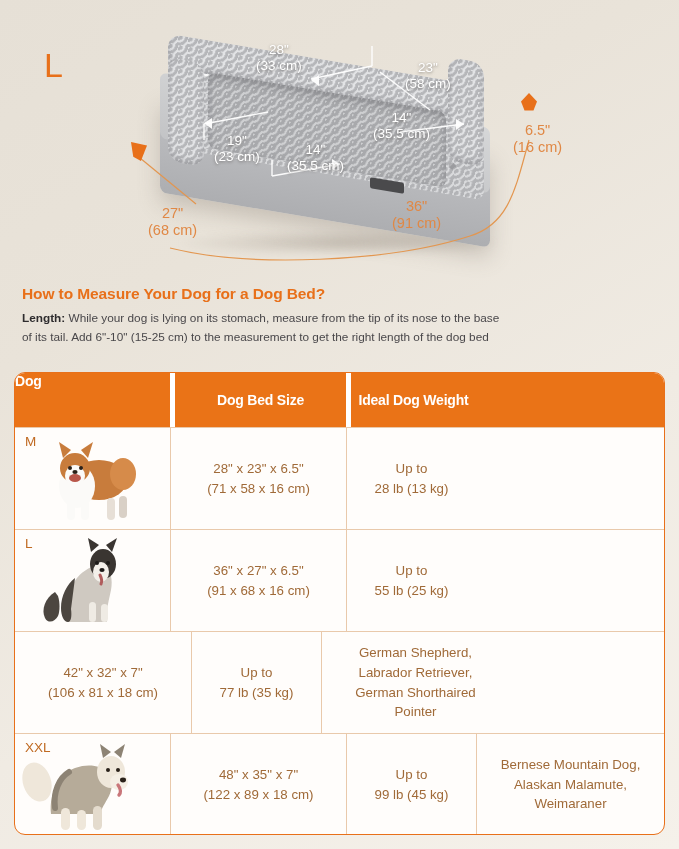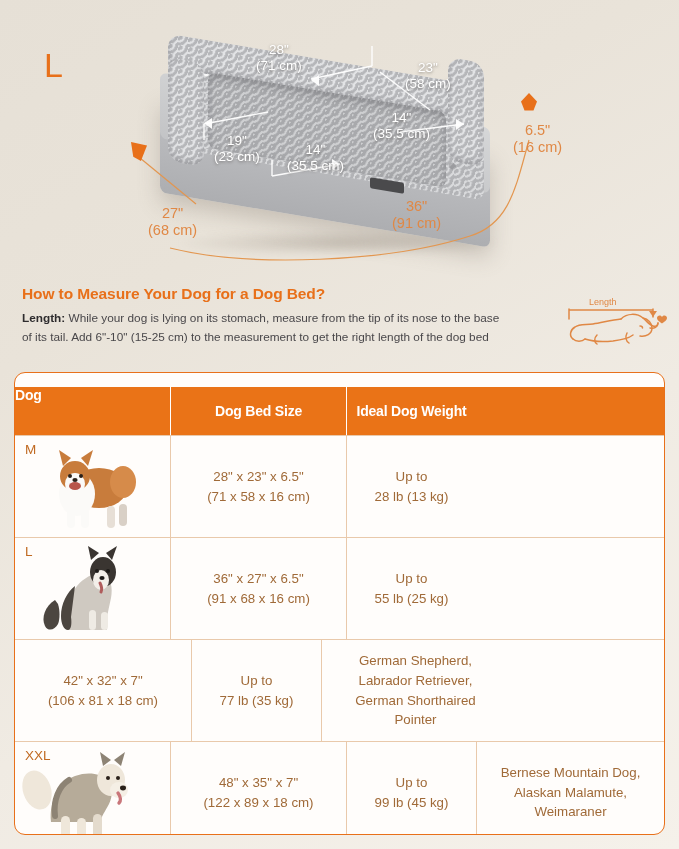--- a/index.html
+++ b/index.html
@@ -235,30 +235,29 @@
     width: 651px;
     height: 463px;
     border: 1px solid #e8701a;
     border-radius: 11px;
     overflow: hidden;
     background: #fffdfb;
   }
   .tbl-row { display: flex; }
   .tbl-head {
     background: #ea7317;
-    height: 48px;
-    margin-top: 14px;
+    height: 54px;
   }
   .tbl-head .cell {
     color: #ffffff;
     font-size: 14px;
     font-weight: 700;
     letter-spacing: -0.2px;
   }
-  .tbl-head .cell + .cell { border-left: 1px solid #ffffff; }
+  .tbl-head .cell + .cell { border-left: 5px solid #ffffff; }
 
   .cell {
     display: flex;
     flex-direction: column;
     align-items: center;
     justify-content: center;
     text-align: center;
     padding: 4px 6px;
   }
   .c-dog    { width: 155px; }
@@ -344,21 +343,21 @@
         <path d="M170 248 C 250 268 390 262 470 236"></path>
         <path d="M470 236 C 510 224 516 186 529 140"></path>
       </g>
     </svg>
 
     <div class="pin pin-left"></div>
     <div class="pin pin-top"></div>
 
     <div class="dim-w dim-28">
       <span>28"</span><br>
-      <span>(71 cm)</span>
+      <span>(33 cm)</span>
     </div>
     <div class="dim-w dim-23">
       <span>23"</span><br>
       <span>(58 cm)</span>
     </div>
     <div class="dim-w dim-19">
       <span>19"</span><br>
       <span>(23 cm)</span>
     </div>
     <div class="dim-w dim-14a">
@@ -384,39 +383,20 @@
     </div>
   </div>
 
   <div class="howto">
     <div class="howto-title">How to Measure Your Dog for a Dog Bed?</div>
     <div class="howto-body">
       <b>Length:</b><span> While your dog is lying on its stomach, measure from the tip of its nose to the base</span><br>
       <span>of its tail. Add 6"-10" (15-25 cm) to the measurement to get the right length of the dog bed</span><br>
     </div>
 
-    <div class="length-icon">
-      <div class="cap">Length</div>
-      <svg width="108" height="58" viewBox="0 0 108 58">
-        <g stroke="#e08845" stroke-width="1.5" fill="none" stroke-linecap="round" stroke-linejoin="round">
-          <path d="M8 12 L8 22 M8 13 L92 13 M92 12 L92 20"></path>
-          <path d="M92 20 l-4 -6 l8 0 z" fill="#e08845" stroke="none"></path>
-          <path d="M60 22 c6 -6 16 -6 22 -1 c4 3 6 7 10 8 c3 1 5 -1 5 -3"></path>
-          <path d="M97 26 c0 4 -4 6 -8 5"></path>
-          <path d="M82 21 c5 1 9 5 9 10 c0 6 -6 9 -12 8"></path>
-          <path d="M60 22 c-10 1 -20 4 -28 5 c-8 1 -14 0 -18 3 c-5 3 -6 9 -2 12"></path>
-          <path d="M12 42 c3 3 9 3 12 0"></path>
-          <path d="M24 42 c6 2 18 3 28 2 c8 -1 16 -3 20 -6"></path>
-          <path d="M36 38 c-3 3 -3 7 0 9"></path>
-          <path d="M66 36 c-2 4 -1 8 2 10"></path>
-          <path d="M79 29 c1.5 0 2.5 1 2.5 2"></path>
-        </g>
-        <path d="M101 20 c-1.6 -2.4 -5 -1.4 -5 1 c0 2.4 3.4 4.2 5 5.6 c1.6 -1.4 5 -3.2 5 -5.6 c0 -2.4 -3.4 -3.4 -5 -1 z" fill="#e08845"></path>
-      </svg>
-    </div>
   </div>
 
   <div class="tbl">
 
     <div class="tbl-row tbl-head">
       <div class="cell c-dog">Dog</div>
       <div class="cell c-size">Dog Bed Size</div>
       <div class="cell c-weight">Ideal Dog Weight</div>
     </div>
 

